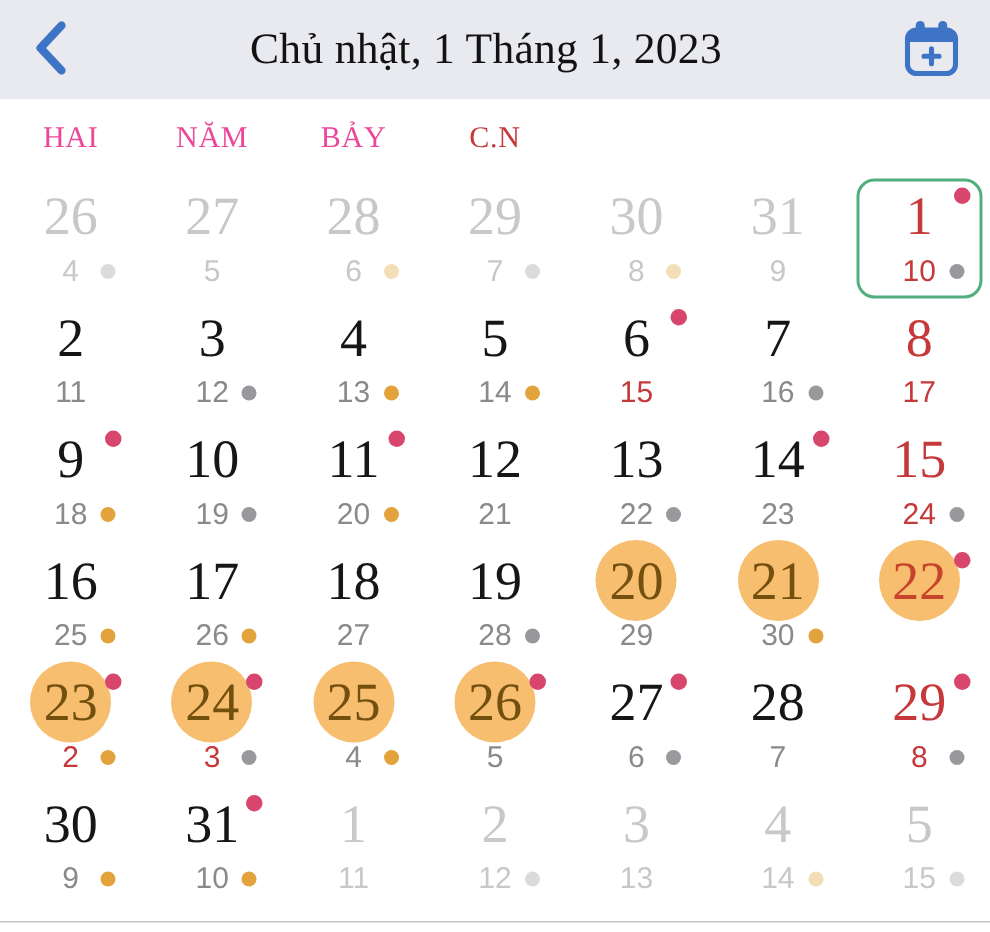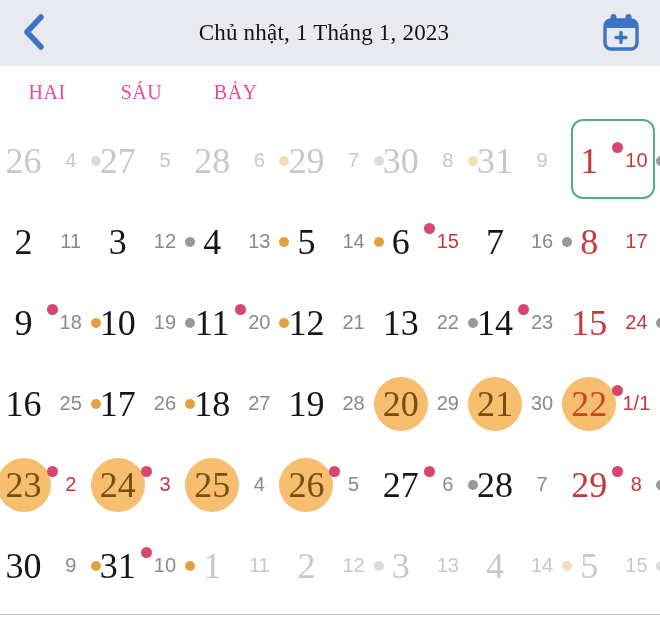--- a/index.html
+++ b/index.html
@@ -7,29 +7,29 @@
     width:660px;height:621px;background:#ffffff;overflow:hidden;
     font-family:"Liberation Serif", serif;
     -webkit-font-smoothing:antialiased;
   }
   .header{
     height:66px;background:var(--header-bg,#E9EAEF);
     display:flex;align-items:center;justify-content:space-between;
     padding:0 16px;box-sizing:border-box;
   }
   .back-btn{background:none;border:none;padding:4px 6px;cursor:pointer;display:flex;align-items:center;}
-  .title{font-size:23px;color:#121212;letter-spacing:0.2px;}
+  .title{font-size:29px;color:#121212;letter-spacing:0.2px;}
   .add-btn{background:none;border:none;padding:2px;cursor:pointer;display:flex;align-items:center;}
   .weekdays{
     display:grid;grid-template-columns:repeat(7,1fr);height:52px;align-items:center;
   }
   .weekday{text-align:center;font-size:20px;color:#ec4899;letter-spacing:0.5px;}
   .weekday.red{color:var(--red,#C5393B);}
   .grid{display:grid;grid-template-columns:repeat(7,1fr);grid-auto-rows:81px;}
-  .cell{position:relative;display:flex;flex-direction:row;align-items:center;padding-top:4px;box-sizing:border-box;cursor:pointer;}
+  .cell{position:relative;display:flex;flex-direction:column;align-items:center;padding-top:4px;box-sizing:border-box;cursor:pointer;}
   .solar-line{position:relative;height:44px;width:100%;display:flex;align-items:center;justify-content:center;}
   .solar{font-size:36px;line-height:1;color:#161616;z-index:1;}
   .hl-circle{position:absolute;width:54px;height:54px;border-radius:50%;background:var(--highlight,#F6BE6E);left:50%;top:50%;transform:translate(-50%,-50%);z-index:0;}
   .event-dot{position:absolute;width:11px;height:11px;border-radius:50%;background:var(--event-dot,#D8456D);left:calc(50% + 23px);top:3px;z-index:2;}
   .lunar-line{position:relative;height:30px;width:100%;display:flex;align-items:center;justify-content:center;font-family:"Liberation Sans",sans-serif;}
   .lunar{font-size:20px;color:#8A8A8E;}
   .lunar-dot{position:absolute;width:10px;height:10px;border-radius:50%;left:calc(50% + 20px);top:50%;transform:translateY(-50%);}
   .lunar-dot.orange{background:var(--dot-orange,#E2A33C);}
   .lunar-dot.gray{background:#98989D;}
   .lunar-dot.light-gray{background:#DBDBDE;}
@@ -65,22 +65,23 @@
         <rect x="10.5" y="3" width="6" height="11" rx="3" fill="#3D74C6"></rect>
         <rect x="25.5" y="3" width="6" height="11" rx="3" fill="#3D74C6"></rect>
         <path d="M21 21.5 v10 M16 26.5 h10" stroke="#3D74C6" stroke-width="3.4" stroke-linecap="round"></path>
       </svg>
     </span>
   </button>
 </div>
 
 <div class="weekdays">
   <div class="weekday">HAI</div>
-  <div class="weekday">SÁU</div>
+  <div class="weekday">NĂM</div>
   <div class="weekday">BẢY</div>
+  <div class="weekday red">C.N</div>
 </div>
 
 <div class="grid">
     <div class="cell muted">
       <div class="solar-line">
         <span class="solar">26</span>
       </div>
       <div class="lunar-line">
         <span class="lunar">4</span>
         <span class="lunar-dot light-gray"></span>
@@ -316,23 +317,20 @@
       <div class="lunar-line">
         <span class="lunar">30</span>
         <span class="lunar-dot orange"></span>
       </div>
     </div>
     <div class="cell sunday highlight">
       <div class="solar-line">
         <span class="hl-circle"></span>
         <span class="solar">22</span>
         <span class="event-dot"></span>
-      </div>
-      <div class="lunar-line">
-        <span class="lunar red">1/1</span>
       </div>
     </div>
     <div class="cell highlight">
       <div class="solar-line">
         <span class="hl-circle"></span>
         <span class="solar">23</span>
         <span class="event-dot"></span>
       </div>
       <div class="lunar-line">
         <span class="lunar red">2</span>

